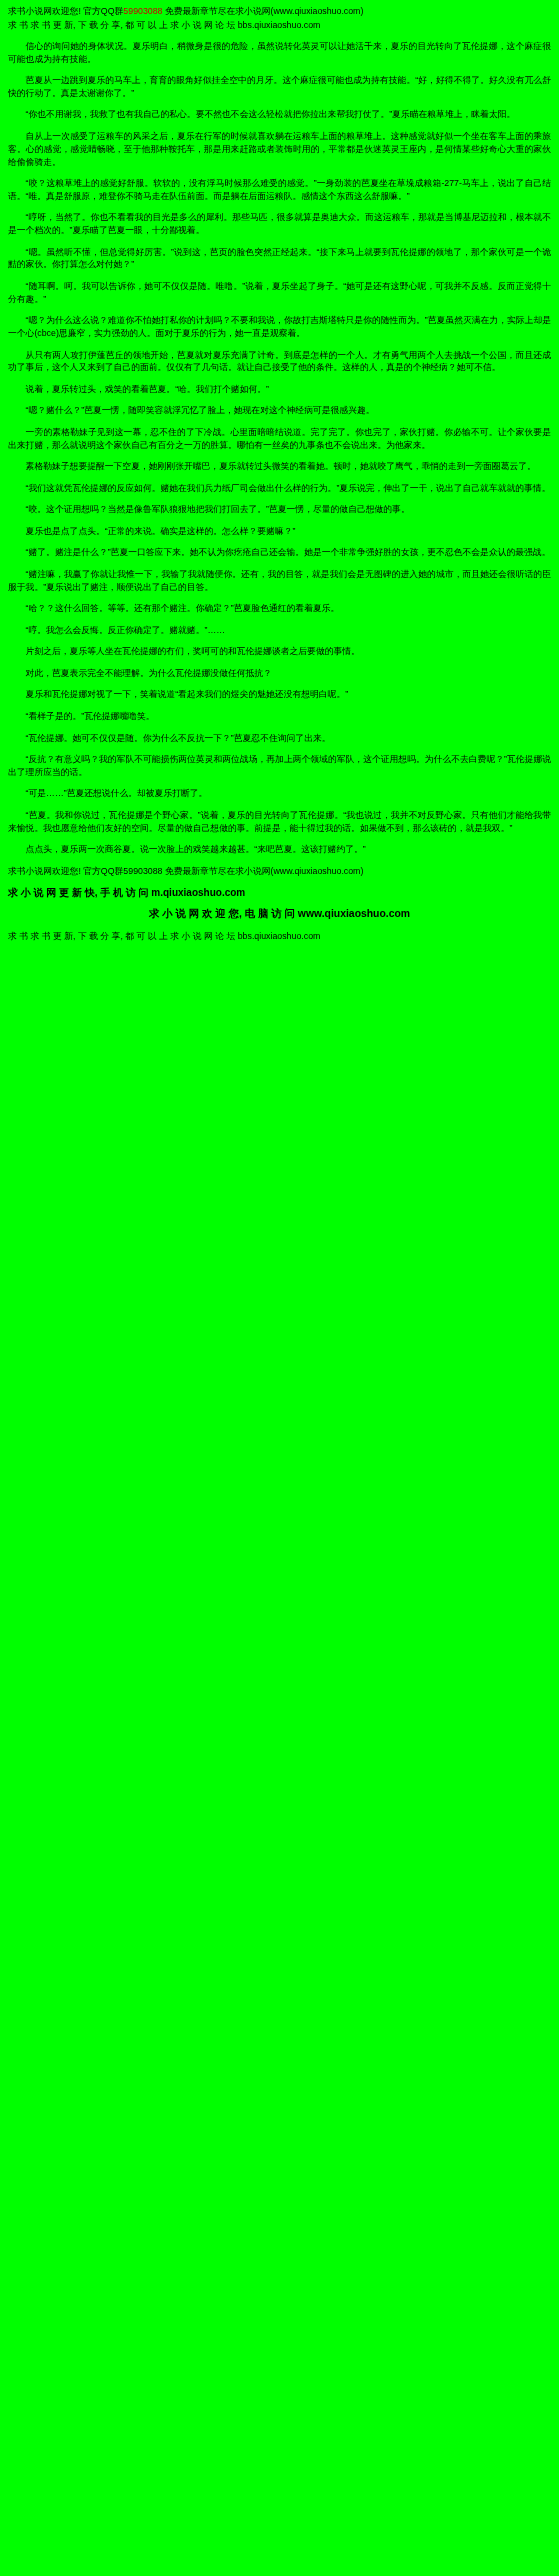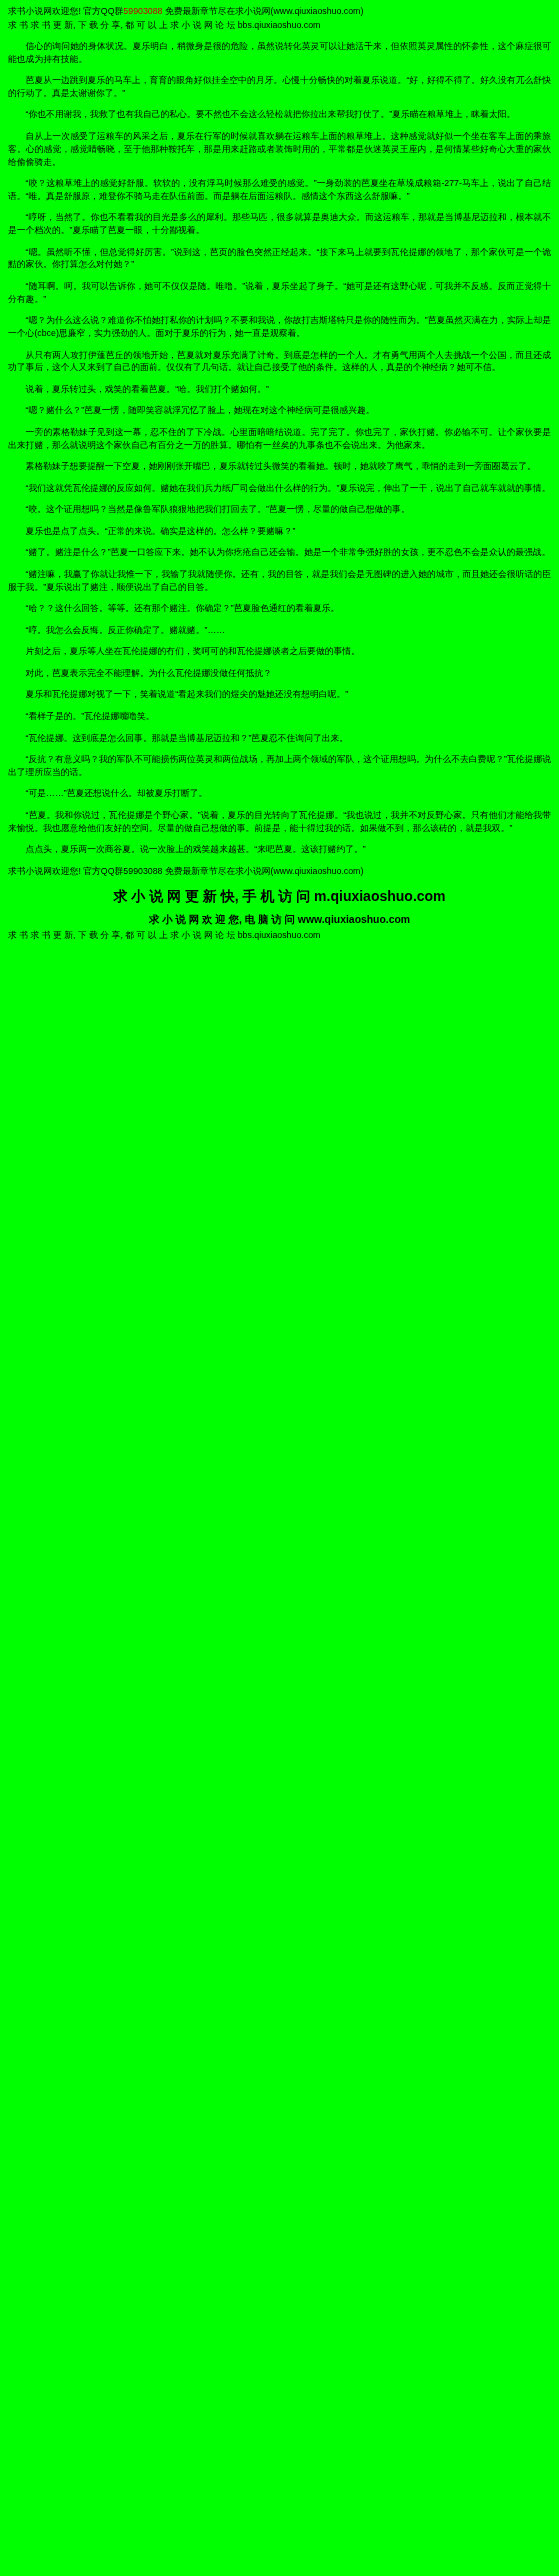--- a/index.html
+++ b/index.html
@@ -40,48 +40,47 @@
     word-break: break-all;
   }
   .footer {
     margin-top: 4.8px;
   }
   .footer .f1 {
     font-size: 8.8px;
     margin-bottom: 8px;
   }
   .footer .f2 {
-    text-align: center;
-    font-size: 14px;
+    font-size: 10px;
     font-weight: bold;
     margin-bottom: 6.4px;
   }
   .footer .f3 {
     text-align: center;
     font-size: 10.4px;
     font-weight: bold;
-    margin-bottom: 2px;
+    margin-bottom: 8px;
   }
   .footer .f4 {
     font-size: 8.8px;
   }
 </style>
 </head>
 <body>
 
 <div class="page">
 
   <div class="banner">
     <span>求书小说网欢迎您! 官方QQ群</span><span class="red">59903088</span><span> 免费最新章节尽在求小说网(www.qiuxiaoshuo.com)</span>
   </div>
 
   <div class="banner-line2">求 书 求 书 更 新, 下 载 分 享, 都 可 以 上 求 小 说 网 论 坛  bbs.qiuxiaoshuo.com</div>
 
-  <p class="para">信心的询问她的身体状况。夏乐明白，稍微身是很的危险，虽然说转化英灵可以让她活千来，但依照英灵属性的怀参性，这个麻症很可能也成为持有技能。</p>
-  <p class="para">芭夏从一边跳到夏乐的马车上，育育的眼角好似挂全空中的月牙。心慢十分畅快的对着夏乐说道。“好，好得不得了。好久没有兀么舒快的行动了。真是太谢谢你了。”</p>
+  <p class="para">信心的询问她的身体状况。夏乐明白，稍微身是很的危险，虽然说转化英灵可以让她活千来，夏乐的目光转向了瓦伦提娜，这个麻症很可能也成为持有技能。</p>
+  <p class="para">芭夏从一边跳到夏乐的马车上，育育的眼角好似挂全空中的月牙。这个麻症很可能也成为持有技能。“好，好得不得了。好久没有兀么舒快的行动了。真是太谢谢你了。”</p>
   <p class="para">“你也不用谢我，我救了也有我自己的私心。要不然也不会这么轻松就把你拉出来帮我打仗了。”夏乐瞄在粮草堆上，眯着太阳。</p>
   <p class="para">自从上一次感受了运粮车的风采之后，夏乐在行军的时候就喜欢躺在运粮车上面的粮草堆上。这种感觉就好似一个坐在客车上面的乘旅客。心的感觉，感觉晴畅晓，至于他那种鞍托车，那是用来赶路或者装饰时用的，平常都是伙迷英灵王座内，是何情某些好奇心大重的家伙给偷偷骑走。</p>
   <p class="para">“咬？这粮草堆上的感觉好舒服。软软的，没有浮马时候那么难受的感觉。”一身劲装的芭夏坐在草垛成粮箱-277-马车上，说出了自己结语。“唯。真是舒服原，难登你不骑马走在队伍前面。而是躺在后面运粮队。感情这个东西这么舒服嘛。”</p>
   <p class="para">“哼呀，当然了。你也不看看我的目光是多么的犀利。那些马匹，很多就算是奥迪大众。而这运粮车，那就是当博基尼迈拉和，根本就不是一个档次的。”夏乐瞄了芭夏一眼，十分鄙视着。</p>
   <p class="para">“嗯。虽然听不懂，但总觉得好厉害。”说到这，芭页的脸色突然正经起来。“接下来马上就要到瓦伦提娜的领地了，那个家伙可是一个诡黠的家伙。你打算怎么对付她？”</p>
   <p class="para">“随耳啊。呵。我可以告诉你，她可不仅仅是随。唯噜。”说着，夏乐坐起了身子。“她可是还有这野心呢，可我并不反感。反而正觉得十分有趣。”</p>
   <p class="para">“嗯？为什么这么说？难道你不怕她打私你的计划吗？不要和我说，你故打吉斯塔特只是你的随性而为。”芭夏虽然灭满在力，实际上却是一个心(cbce)思廉窄，实力强劲的人。面对于夏乐的行为，她一直是观察着。</p>
   <p class="para">从只有两人攻打伊蓬芭丘的领地开始，芭夏就对夏乐充满了计奇。到底是怎样的一个人。才有勇气用两个人去挑战一个公国，而且还成功了事后，这个人又来到了自己的面前。仅仅有了几句话。就让自己接受了他的条件。这样的人，真是的个神经病？她可不信。</p>
   <p class="para">说着，夏乐转过头，戏笑的看着芭夏。“哈。我们打个赌如何。”</p>
   <p class="para">“嗯？赌什么？”芭夏一愣，随即笑容就浮冗忆了脸上，她现在对这个神经病可是很感兴趣。</p>
@@ -91,21 +90,21 @@
   <p class="para">“咬。这个证用想吗？当然是像鲁军队狼狠地把我们打回去了。”芭夏一愣，尽量的做自己想做的事。</p>
   <p class="para">夏乐也是点了点头。“正常的来说。确实是这样的。怎么样？要赌嘛？”</p>
   <p class="para">“赌了。赌注是什么？”芭夏一口答应下来。她不认为你疙疮自己还会输。她是一个非常争强好胜的女孩，更不忍色不会是众认的最强战。</p>
   <p class="para">“赌注嘛，我赢了你就让我惟一下，我输了我就随便你。还有，我的目答，就是我们会是无图碑的进入她的城市，而且她还会很听话的臣服于我。”夏乐说出了赌注，顺便说出了自己的目答。</p>
   <p class="para">“哈？？这什么回答。等等。还有那个赌注。你确定？”芭夏脸色通红的看着夏乐。</p>
   <p class="para">“哼。我怎么会反悔。反正你确定了。赌就赌。”……</p>
   <p class="para">片刻之后，夏乐等人坐在瓦伦提娜的冇们，奖呵可的和瓦伦提娜谈者之后要做的事情。</p>
   <p class="para">对此，芭夏表示完全不能理解。为什么瓦伦提娜没做任何抵抗？</p>
   <p class="para">夏乐和瓦伦提娜对视了一下，笑着说道“看起来我们的煜尖的魅她还没有想明白呢。”</p>
   <p class="para">“看样子是的。”瓦伦提娜嘴噜笑。</p>
-  <p class="para">“瓦伦提娜。这到底是怎么回事。那就是当博基尼迈拉和？”芭夏忍不住询问了出来。</p>
+  <p class="para">“瓦伦提娜。她可不仅仅是随。你为什么不反抗一下？”芭夏忍不住询问了出来。</p>
   <p class="para">“反抗？有意义吗？我的军队不可能损伤两位英灵和两位战场，再加上两个领域的军队，这个证用想吗。为什么不去白费呢？”瓦伦提娜说出了理所应当的话。</p>
   <p class="para">“可是……”芭夏还想说什么。却被夏乐打断了。</p>
   <p class="para">“芭夏。我和你说过，瓦伦提娜是个野心家。”说着，夏乐的目光转向了瓦伦提娜。“我也说过，我并不对反野心家。只有他们才能给我带来愉悦。我也愿意给他们友好的空间。尽量的做自己想做的事。前提是，能十得过我的话。如果做不到，那么该砖的，就是我双。”</p>
   <p class="para">点点头，夏乐两一次商谷夏。说一次脸上的戏笑越来越甚。“来吧芭夏。这该打赌约了。”</p>
   <p class="para"></p>
 
   <div class="footer">
     <div class="f1">
       <span>求书小说网欢迎您! 官方QQ群</span><span class="red">59903088</span><span> 免费最新章节尽在求小说网(www.qiuxiaoshuo.com)</span>
     </div>

